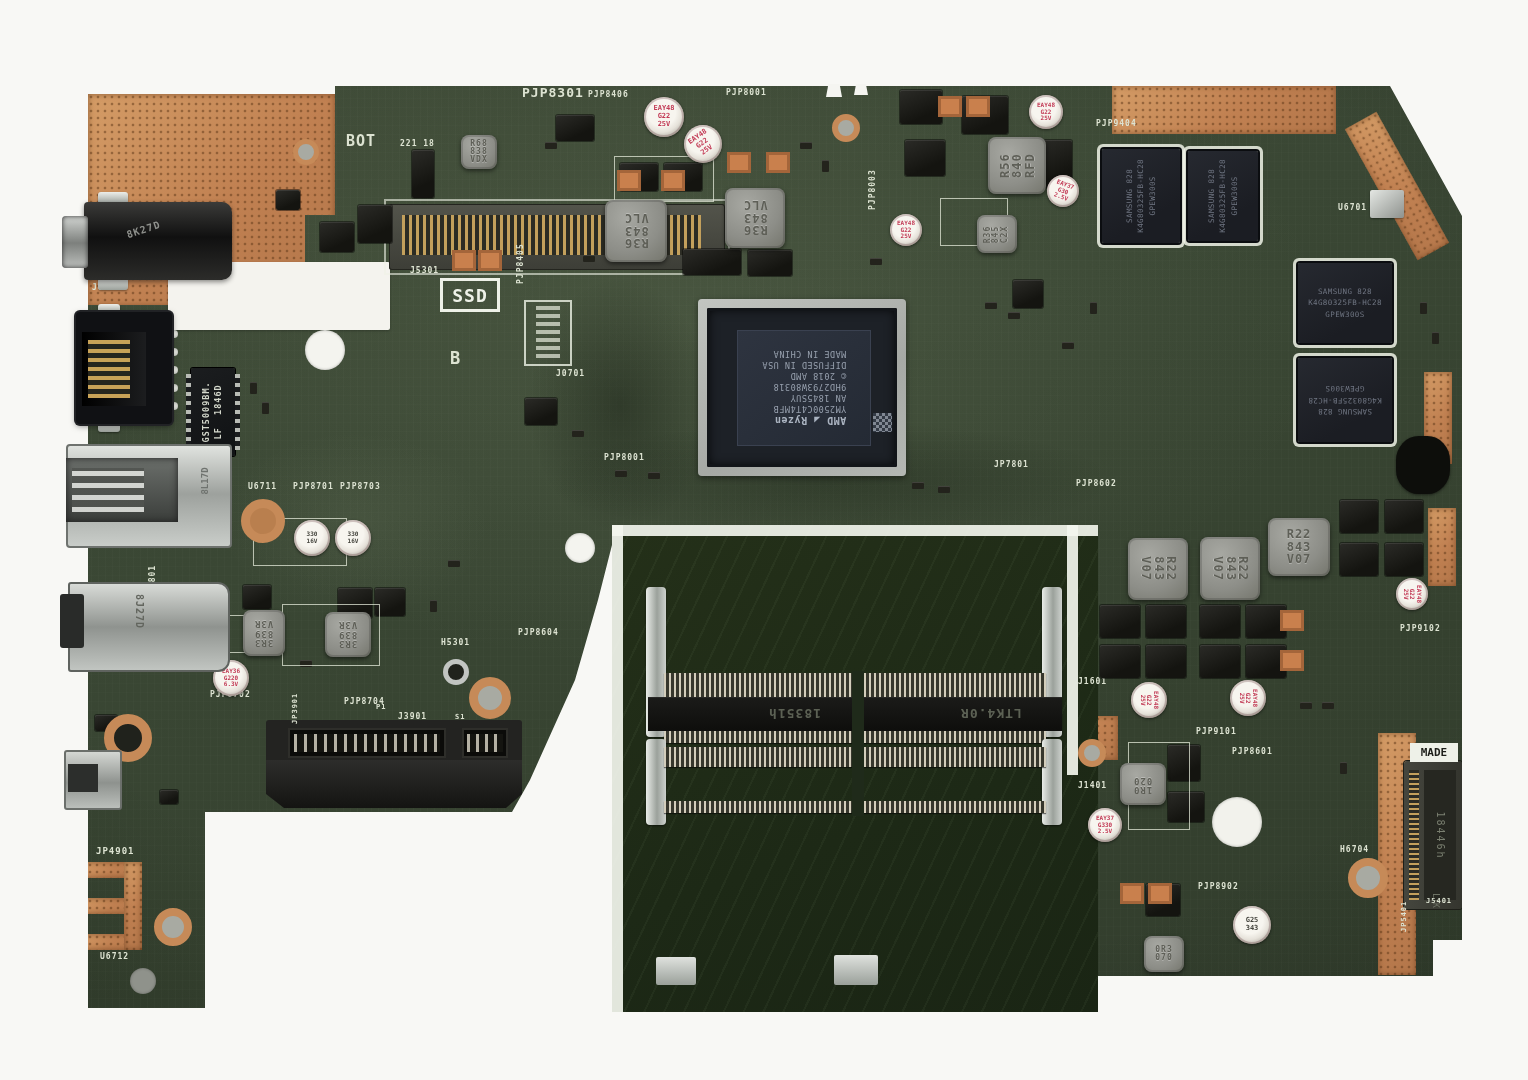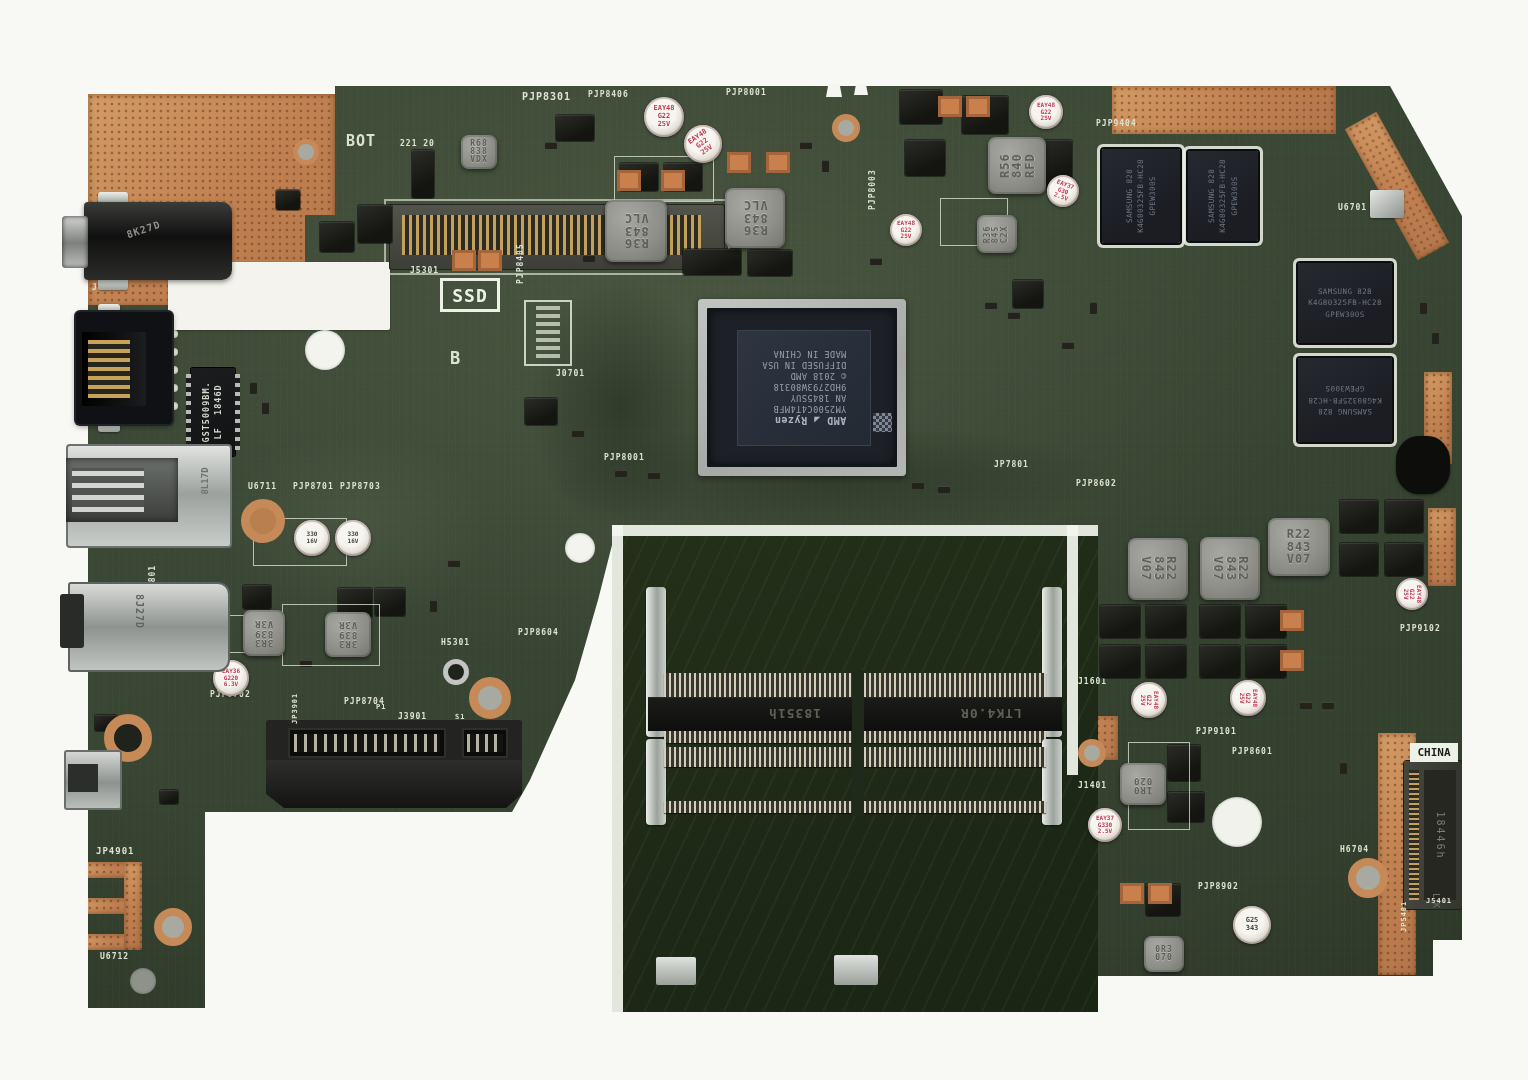--- a/index.html
+++ b/index.html
@@ -255,29 +255,29 @@
     </div>
 
     <div id="gst">
       <div class="tx">
         <div>GST5009BM.</div>
         <div><span>LF</span>&nbsp;&nbsp;<span>1846D</span></div>
       </div>
     </div>
 
     <div class="boxlab" style="left:440px;top:278px;width:54px;height:28px;border:3px solid #eef1e8;color:#eef1e8;font-size:18px;letter-spacing:1px;">SSD</div>
-    <div class="boxlab" style="left:1410px;top:743px;width:48px;height:19px;background:#eef1e8;color:#1c1e18;font-size:11px;">CHINA</div>
+    <div class="boxlab" style="left:1410px;top:743px;width:48px;height:19px;background:#eef1e8;color:#1c1e18;font-size:11px;">MADE</div>
 
     <div id="u6701m"></div>
     <div id="blob"></div>
 
     <div id="parts" style="position:absolute;inset:0;">
         <div class="silk" style="left: 346px; top: 132px; font-size: 15px;">BOT</div>
-        <div class="silk" style="left: 400px; top: 139px; font-size: 8px;">221 20</div>
-        <div class="silk" style="left: 522px; top: 85px; font-size: 10px; margin-top: 6px;">PJP8301</div>
+        <div class="silk" style="left: 400px; top: 139px; font-size: 8px;">221 18</div>
+        <div class="silk" style="left: 522px; top: 85px; font-size: 13px;">PJP8301</div>
         <div class="silk" style="left: 588px; top: 90px; font-size: 8px;">PJP8406</div>
         <div class="silk" style="left: 726px; top: 88px; font-size: 8px;">PJP8001</div>
         <div class="silk" style="left: 1096px; top: 119px; font-size: 8px;">PJP9404</div>
         <div class="silk" style="left: 868px; top: 210px; font-size: 8px; transform: rotate(-90deg);">PJP8003</div>
         <div class="silk" style="left: 516px; top: 284px; font-size: 8px; transform: rotate(-90deg);">PJP8405</div>
         <div class="silk" style="left: 410px; top: 266px; font-size: 8px;">J5301</div>
         <div class="silk" style="left: 556px; top: 369px; font-size: 8px;">J0701</div>
         <div class="silk" style="left: 450px; top: 348px; font-size: 17px;">B</div>
         <div class="silk" style="left: 1338px; top: 203px; font-size: 8px;">U6701</div>
         <div class="silk" style="left: 92px; top: 283px; font-size: 8px;">J6001</div>

